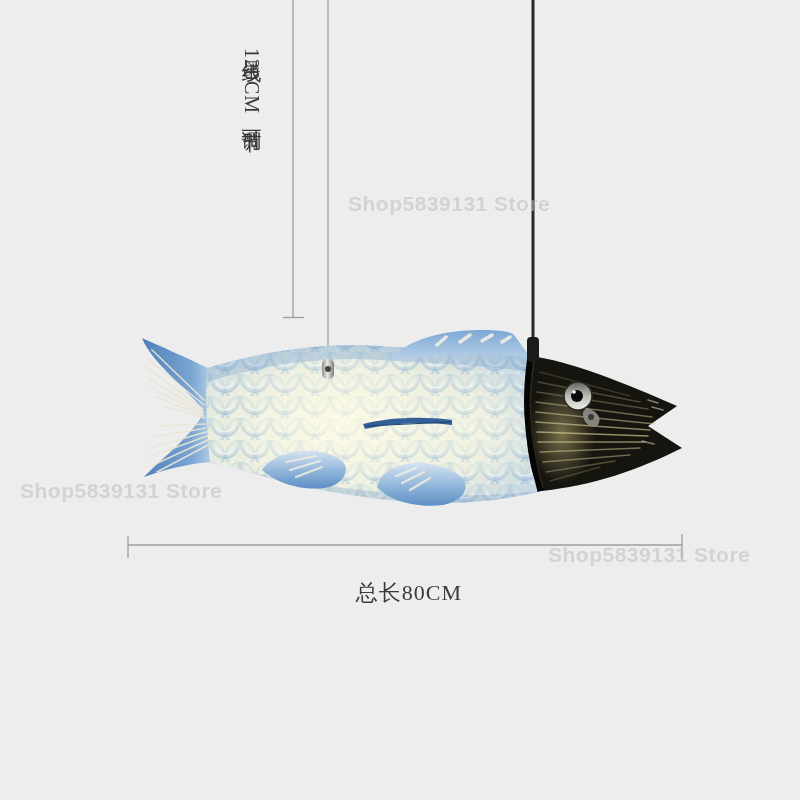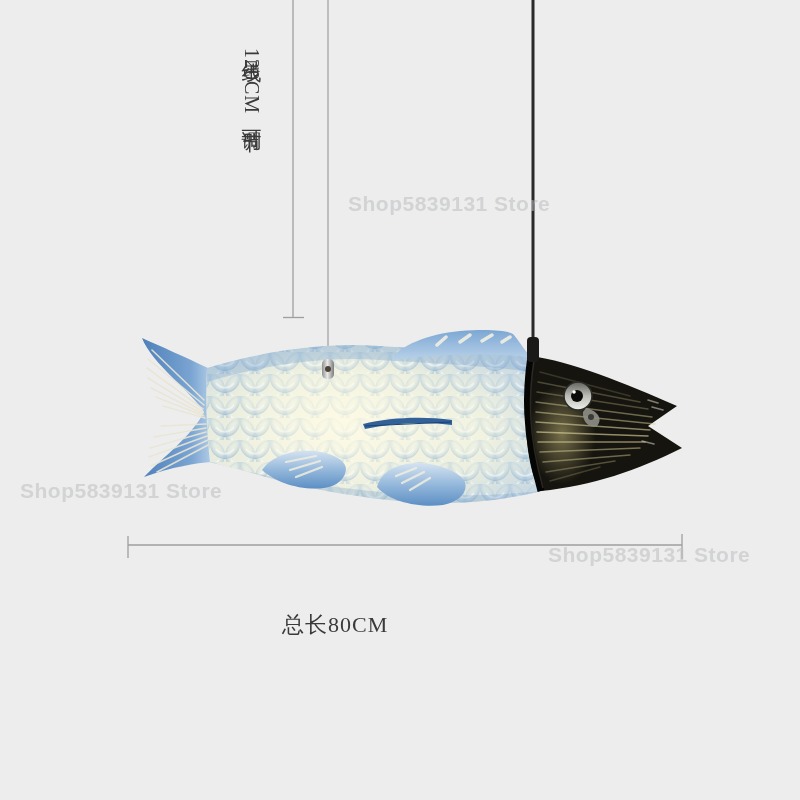--- a/index.html
+++ b/index.html
@@ -11,23 +11,23 @@
   .stage{position:relative;width:800px;height:800px;background:var(--bg,#ededed);}
   .stage svg{position:absolute;left:0;top:0;}
   .wire-label{
     position:absolute;left:239px;top:46px;height:220px;
     writing-mode:vertical-rl;text-orientation:mixed;
     font-family:"Liberation Serif", serif;
     font-size:20px;letter-spacing:1px;color:var(--label-color,#3a3a3a);
     white-space:nowrap;
   }
   .total-label{
-    position:absolute;left:282px;top:578px;width:180px;text-align:left;
+    position:absolute;left:282px;top:578px;width:180px;text-align:right;
     font-family:"Liberation Serif", serif;
-    font-size:22px;letter-spacing:1px;color:var(--label-color,#3a3a3a);margin-top:32px;
+    font-size:22px;letter-spacing:1px;color:var(--label-color,#3a3a3a);
   }
   .wm{
     position:absolute;
     font-family:"Liberation Sans", sans-serif;
     font-size:21px;letter-spacing:0.5px;font-weight:600;
     color:var(--watermark-color,rgba(190,191,194,0.55));
     white-space:nowrap;pointer-events:none;text-align:right;
   }
   .wm-top{left:348px;top:192px;}
   .wm-left{left:20px;top:479px;}

